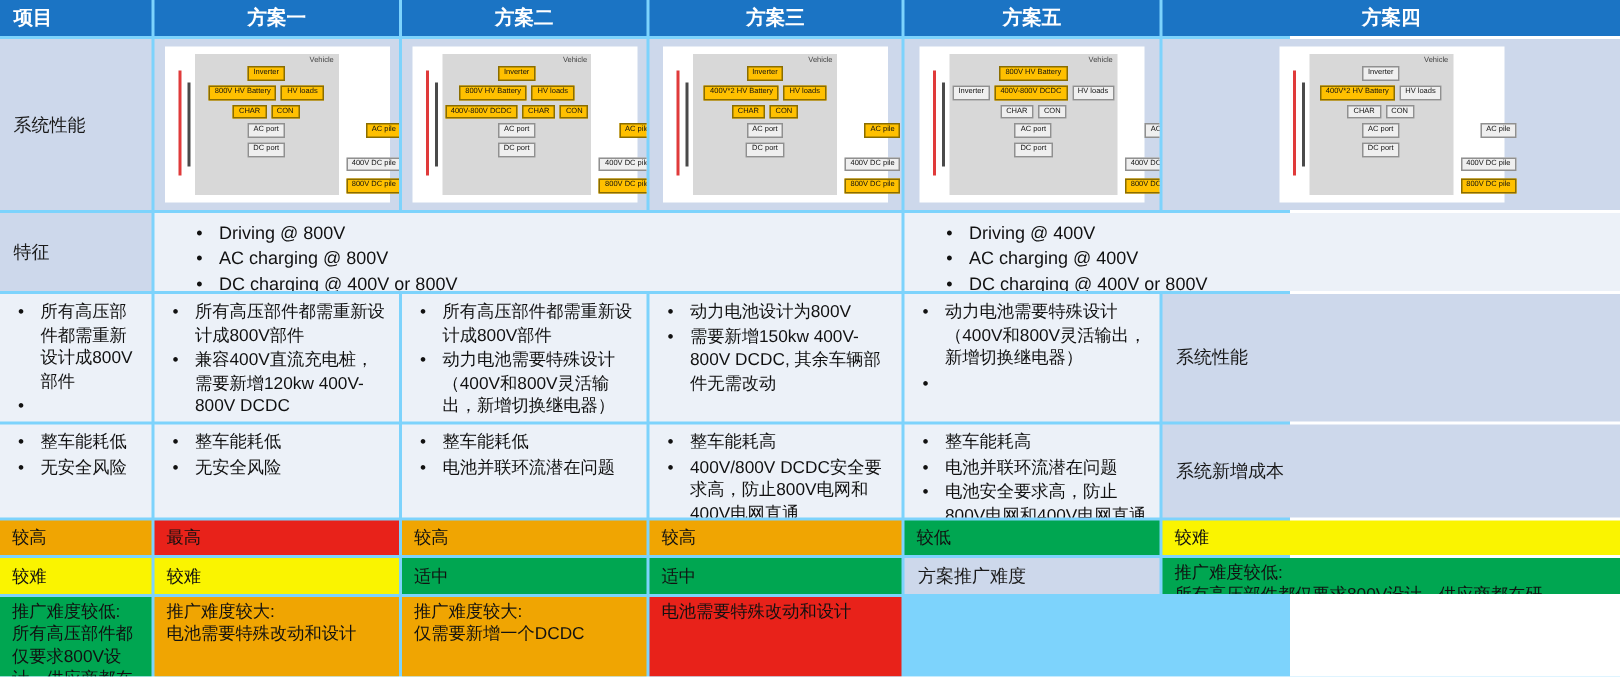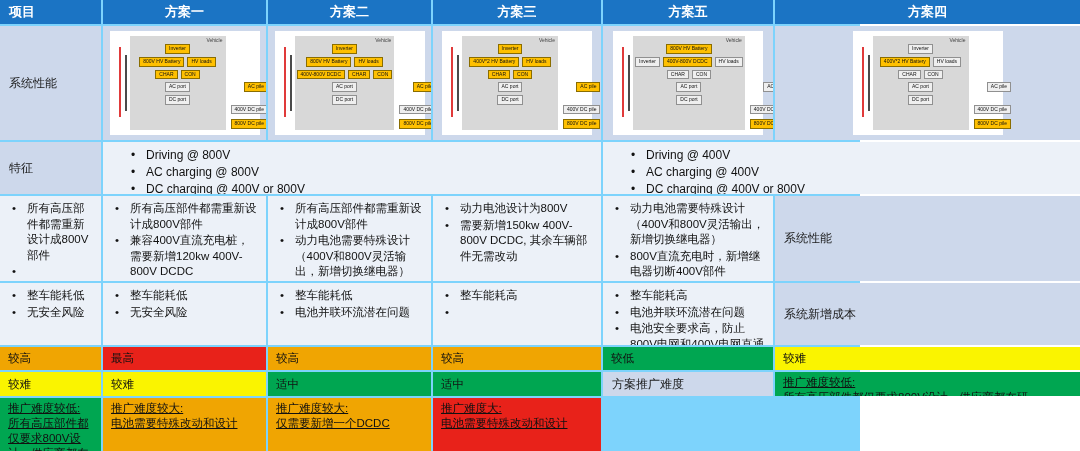--- a/index.html
+++ b/index.html
@@ -14,21 +14,21 @@
   .hdr{background:#1B74C4;color:#fff;font-weight:bold;font-size:13px;
        display:flex;align-items:center;justify-content:center;}
   .hdr.first{justify-content:flex-start;padding-left:9px;}
   .lbl{background:#CDD8EB;font-size:12px;display:flex;align-items:center;
        padding-left:9px;color:#1a1a1a;}
   .body{background:#ECF1F8;padding:5px 8px 4px 10px;font-size:11.5px;line-height:1.35;}
   .feat{padding-left:26px;font-size:12px;}
   .diagcell{background:#CDD8EB;display:flex;align-items:center;justify-content:center;}
   .statcell{padding:3px 8px;font-size:11.5px;display:flex;align-items:flex-start;}
   .statcell.mid{align-items:center;}
-  .diffcell{padding:3px 8px;font-size:11.5px;line-height:1.3;text-decoration:underline;}
+  .diffcell{padding:3px 8px;font-size:11.5px;line-height:1.3;}
   .bi{display:flex;gap:9px;margin-bottom:1px;}
   .bu{flex:0 0 8px;text-align:center;}
   
   .dg{position:relative;width:150px;height:104px;background:#fff;display:flex;}
   .dg::before{content:"";position:absolute;left:9px;top:16px;height:70px;
       border-left:2px solid #e03a3a;}
   .dg::after{content:"";position:absolute;left:15px;top:24px;height:56px;
       border-left:2px solid #4a4a4a;}
   .dg-panel{position:relative;margin:5px 2px 5px 20px;background:#D8D8D8;
       flex:0 0 92px;display:flex;flex-direction:column;gap:3px;
@@ -273,21 +273,20 @@
         <span>需要新增150kw 400V-800V DCDC, 其余车辆部件无需改动</span>
       </div>
     </div>
   <div class="cell body">
       <div class="bi">
         <span class="bu">•</span>
         <span>动力电池需要特殊设计（400V和800V灵活输出，新增切换继电器）</span>
       </div>
       <div class="bi">
         <span class="bu">•</span>
-        <span>800V直流充电时，新增继电器切断400V部件</span>
       </div>
     </div>
 
   <div class="cell lbl">系统性能</div>
   <div class="cell body">
       <div class="bi">
         <span class="bu">•</span>
         <span>整车能耗低</span>
       </div>
       <div class="bi">
@@ -315,20 +314,21 @@
         <span>电池并联环流潜在问题</span>
       </div>
     </div>
   <div class="cell body">
       <div class="bi">
         <span class="bu">•</span>
         <span>整车能耗高</span>
       </div>
       <div class="bi">
         <span class="bu">•</span>
+        <span>400V/800V DCDC安全要求高，防止800V电网和400V电网直通</span>
       </div>
     </div>
   <div class="cell body">
       <div class="bi">
         <span class="bu">•</span>
         <span>整车能耗高</span>
       </div>
       <div class="bi">
         <span class="bu">•</span>
         <span>电池并联环流潜在问题</span>
@@ -370,15 +370,15 @@
     </div>
   <div class="cell statcell mid" style="background: rgb(0, 166, 81);">
       <span>适中</span>
     </div>
 
   <div class="cell lbl">方案推广难度</div>
   <div class="cell diffcell" style="background: rgb(0, 166, 81);"><span class="diff-title">推广难度较低:</span><span>所有高压部件都仅要求800V设计，供应商都在研</span></div>
   <div class="cell diffcell" style="background: rgb(0, 166, 81);"><span class="diff-title">推广难度较低:</span><span>所有高压部件都仅要求800V设计，供应商都在研</span></div>
   <div class="cell diffcell" style="background: rgb(240, 165, 2);"><span class="diff-title">推广难度较大:</span><span>电池需要特殊改动和设计</span></div>
   <div class="cell diffcell" style="background: rgb(240, 165, 2);"><span class="diff-title">推广难度较大:</span><span>仅需要新增一个DCDC</span></div>
-  <div class="cell diffcell" style="background: rgb(232, 34, 26);"><span class="diff-title">推广难度大:</span><span>电池需要特殊改动和设计</span></div>
+  <div class="cell diffcell" style="background: rgb(232, 34, 26);"><span>电池需要特殊改动和设计</span></div>
 
 </div>
 
 </body></html>

